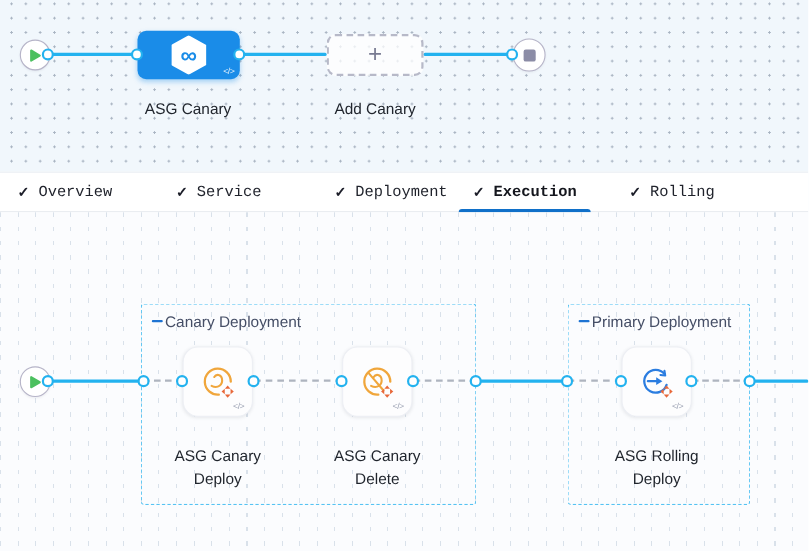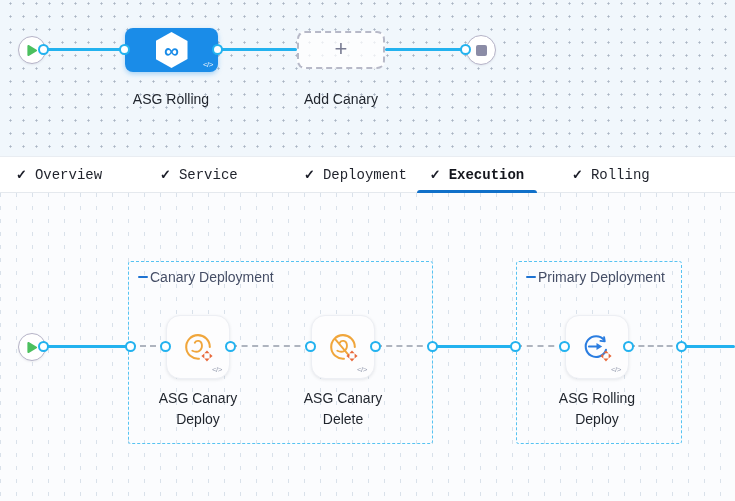--- a/index.html
+++ b/index.html
@@ -52,29 +52,29 @@
   
   .tabbar { position:absolute; left:0; top:156px; width:735px; height:37px; background:#fff;
     border-top:1px solid #e9edf2; border-bottom:1px solid #e5e9ee; }
   .tab { position:absolute; top:0; height:100%; display:flex; align-items:center; gap:8px; cursor:pointer; }
   .tab .check { font-size:13px; font-weight:600; color:#1b1d28; }
   .tab .tlabel { font-size:14px; font-weight:500; color:#1f222b; white-space:nowrap;font-family:Liberation Mono, monospace; }
   .tab.active .tlabel { font-weight:700; color:#14161d; }
   .tab-underline { position:absolute; left:0; right:0; bottom:-1px; height:3px; background:#1070c9; border-radius:3px 3px 0 0; }
 
   
-  .group-box { position:absolute; top:68px; height:183px; border:1.5px dashed #56c3f2; border-radius:3px; z-index:0;padding-left:36px; }
+  .group-box { position:absolute; top:83px; height:183px; border:1.5px dashed #56c3f2; border-radius:3px; z-index:0;padding-left:36px; }
   .group-header { position:absolute; left:9px; top:7px; display:flex; align-items:center; }
   .group-dash { width:10px; height:2.5px; background:#1e73d2; border-radius:1px; margin-right:2px; cursor:pointer; }
   .group-title { font-size:14px; color:#454e66; white-space:nowrap; }
 
   .step-card { position:absolute; top:122px; width:64px; height:64px; background:#fdfdfe;
     border:1px solid #edeff4; border-radius:14px; box-shadow:0 1px 3px rgba(45,55,70,.10);
     display:flex; align-items:center; justify-content:center; cursor:pointer; z-index:4; }
-  .step-label { position:absolute; top:195px; width:96px; text-align:center;
+  .step-label { position:absolute; top:211px; width:96px; text-align:center;
     font-size:14px; line-height:21px; color:#1f242c; }
 </style>
 </head>
 <body>
 
 <div class="screen">
 
   <div class="stage-canvas">
 
     <div class="hline" style="left:44px; top:48px; width:82px;"></div>
@@ -99,21 +99,21 @@
 
     <div class="add-stage-box">
       <span class="plus-glyph">+</span>
     </div>
 
     <div class="port" style="left:460px; top:44px;"></div>
     <div class="round-node" style="left:466px; top:35px; width:30px; height:30px;">
       <div class="stop-square"></div>
     </div>
 
-    <div class="node-label" style="left:121px; top:91px; width:100px;">ASG Rolling</div>
+    <div class="node-label" style="left:121px; top:91px; width:100px;">ASG Canary</div>
     <div class="node-label" style="left:291px; top:91px; width:100px;">Add Canary</div>
   </div>
 
   <div class="tabbar">
     <div class="tab" style="left:16px;">
       <span class="check">✓</span>
       <span class="tlabel">Overview</span>
     </div>
     <div class="tab" style="left:160px;">
       <span class="check">✓</span>

